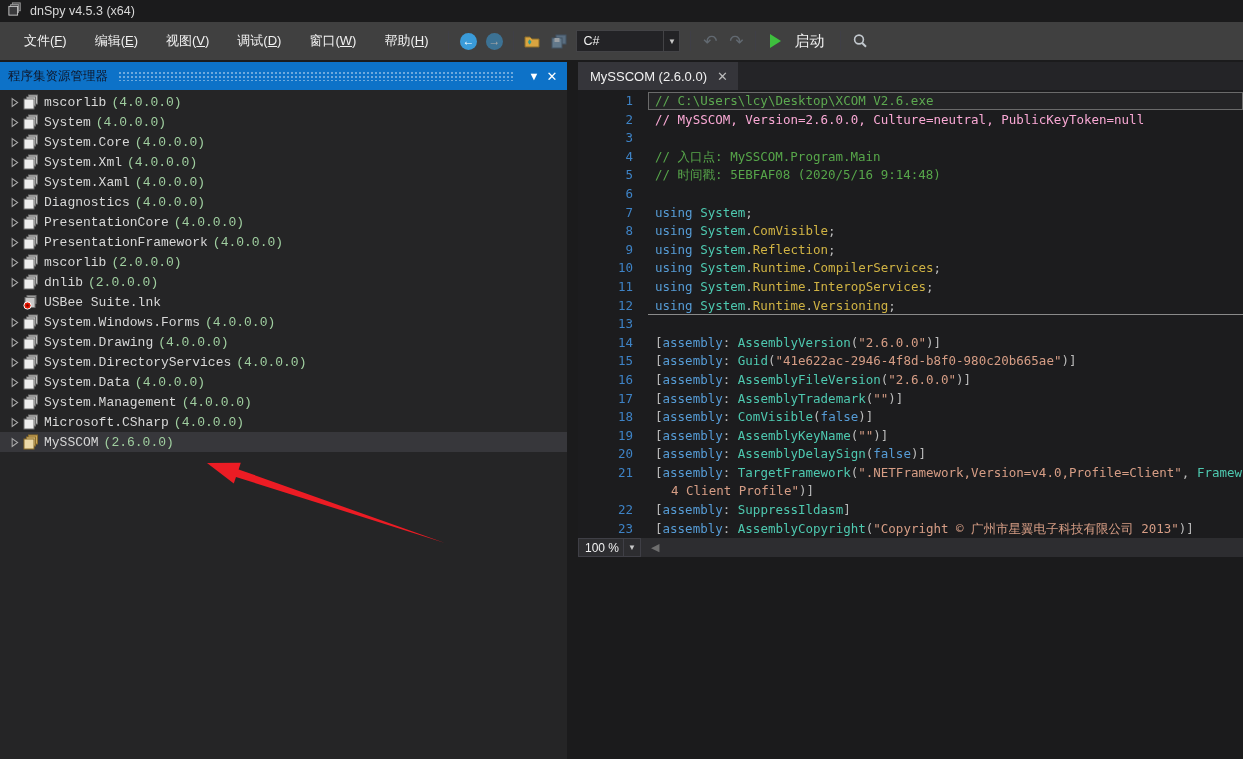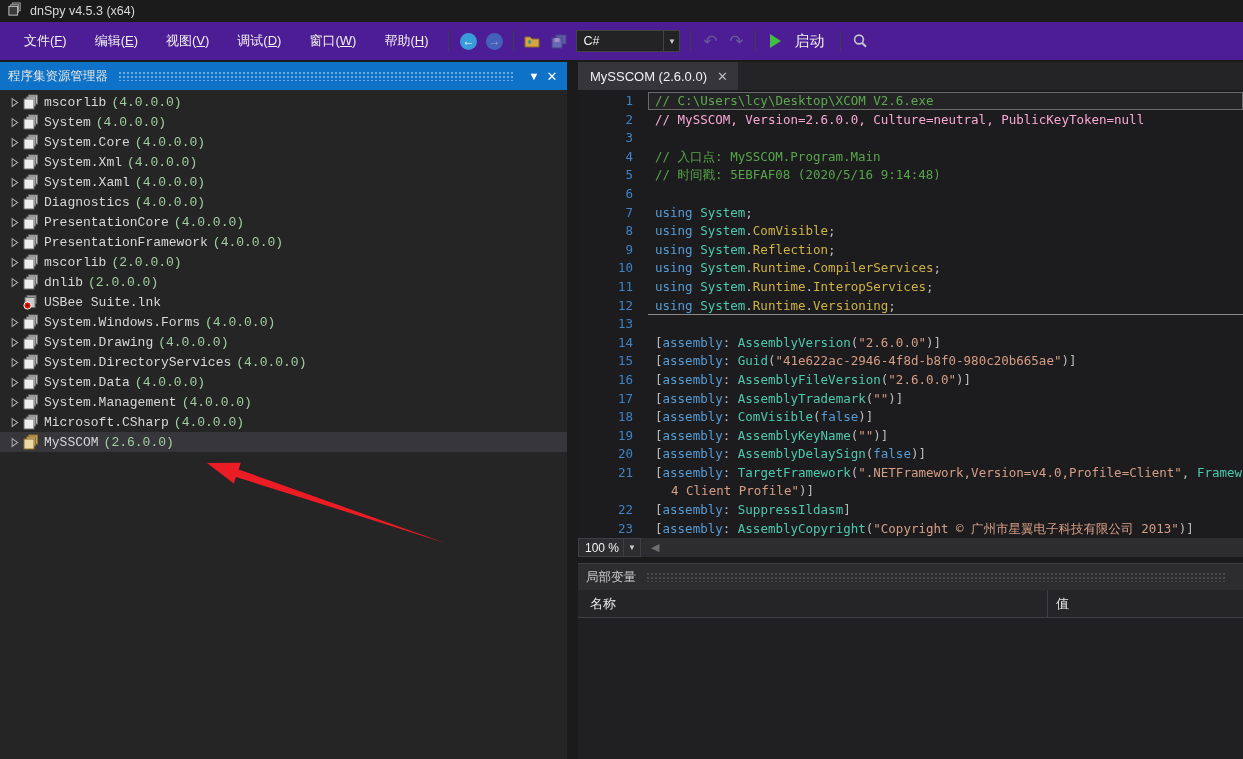--- a/index.html
+++ b/index.html
@@ -7,42 +7,42 @@
     font-family:"Liberation Sans", sans-serif; }
   .app { position:absolute; inset:0; width:1243px; height:759px; background:#1b1b1c; color:#f1f1f1;border-radius:26px; }
 
   
   .titlebar { position:absolute; left:0; top:0; right:0; height:22px; display:flex; align-items:center;
     gap:8px; padding-left:8px; background:#1b1b1c; }
   .titlebar .title { font-size:12.5px; color:#d8d8d8; }
 
   
   .menubar { position:absolute; left:0; top:22px; right:0; height:38px; display:flex; align-items:center;
-    padding-left:10px; background:#4c1d95; font-size:13px; }
+    padding-left:10px; background:#404040; font-size:13px; }
   .menu-item { padding:5px 14px; color:#f1f1f1; cursor:default; }
   .menu-item u { text-decoration:underline; }
   .tb-sep { width:1px; height:20px; background:#3f3f46; margin:0 6px; }
   .tb-btn { width:26px; height:24px; display:flex; align-items:center; justify-content:center; }
   .nav-circle { width:17px; height:17px; border-radius:50%; background:#3a9bd9; color:#fff;
     font-size:12px; line-height:17px; text-align:center; font-weight:bold; }
   .dim { opacity:.55; }
   .combo { width:104px; height:22px; background:#232326; border:1px solid #434346; display:flex;
     align-items:center; margin:0 4px; }
   .combo .val { flex:1; padding-left:6px; font-size:12.5px; color:#f1f1f1; }
   .combo .arrow-box { width:16px; height:100%; border-left:1px solid #434346; display:flex;
     align-items:center; justify-content:center; color:#c8c8c8; font-size:8px; }
   .glyph { font-size:17px; color:#7e8c9a; }
   .play-tri { width:0; height:0; border-left:11px solid #3ebf3e; border-top:7px solid transparent;
     border-bottom:7px solid transparent; }
   .start-label { font-size:15px; color:#f1f1f1; padding:0 10px 0 6px; }
 
   
   .left-panel { position:absolute; left:0; top:62px; width:567px; bottom:0; background:#252526; }
   .panel-header { height:28px; background:#0d72c8; display:flex; align-items:center; padding:0 6px 0 8px; }
-  .panel-header .ph-title { font-size:12.5px; color:#e5e5e5; white-space:nowrap; }
+  .panel-header .ph-title { font-size:12.5px; color:#0f172a; white-space:nowrap; }
   .grip { flex:1; height:10px; margin:0 10px;
     background-image:radial-gradient(rgba(255,255,255,.4) 1px, transparent 1.1px);
     background-size:4px 4px; background-position:0 0; }
   .ph-btn { width:18px; height:18px; display:flex; align-items:center; justify-content:center;
     color:#fff; font-size:11px; }
   .tree { position:absolute; top:28px; left:0; right:0; bottom:0; overflow:hidden; padding-top:2px;font-family:Liberation Mono, monospace; }
   .tree-row { height:20px; display:flex; align-items:center; font-size:13px; white-space:nowrap; }
   .tree-row.selected { background:#37373b; }
   .tw-exp { width:16px; margin-left:6px; display:flex; justify-content:center; }
   .tw-icon { width:18px; margin-right:4px; display:flex; justify-content:center; }
@@ -506,29 +506,18 @@
         <span>100 %</span>
       </div>
       <div class="zoom-arrow">
           <span>▼</span>
         </div>
       <div class="hscroll">
         <span class="sb-left">◀</span>
       </div>
     </div>
 
-    <div class="locals">
-      <div class="locals-header">
-        <span class="ph-title">局部变量</span>
-        <div class="grip"></div>
-      </div>
-      <div class="locals-cols">
-        <div class="col-name">名称</div>
-        <div class="col-value">值</div>
-      </div>
-      <div class="locals-body"></div>
-    </div>
   </div>
 
   <svg class="arrow-overlay" width="1243" height="759" viewBox="0 0 1243 759">
     <polygon id="red-arrow" points="207,463 240.8,462.8 238.6,469.4 445,543 236,477 233.8,483.6" fill="#ec1c24"></polygon>
   </svg>
 </div>
 
 </body></html>

